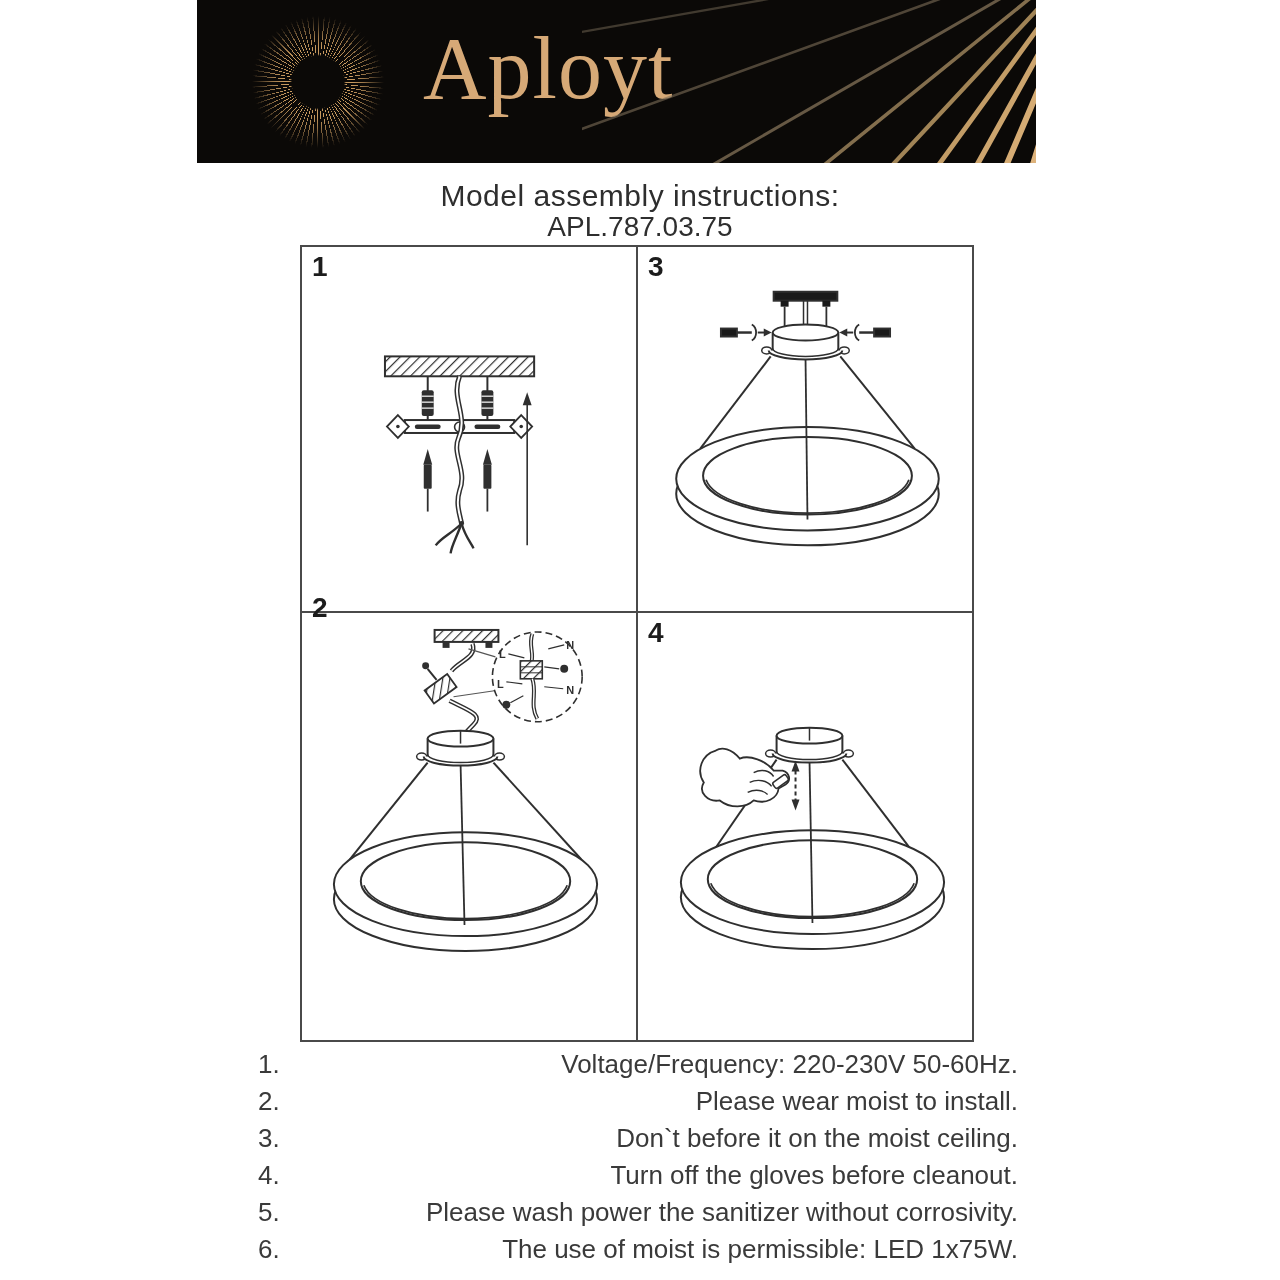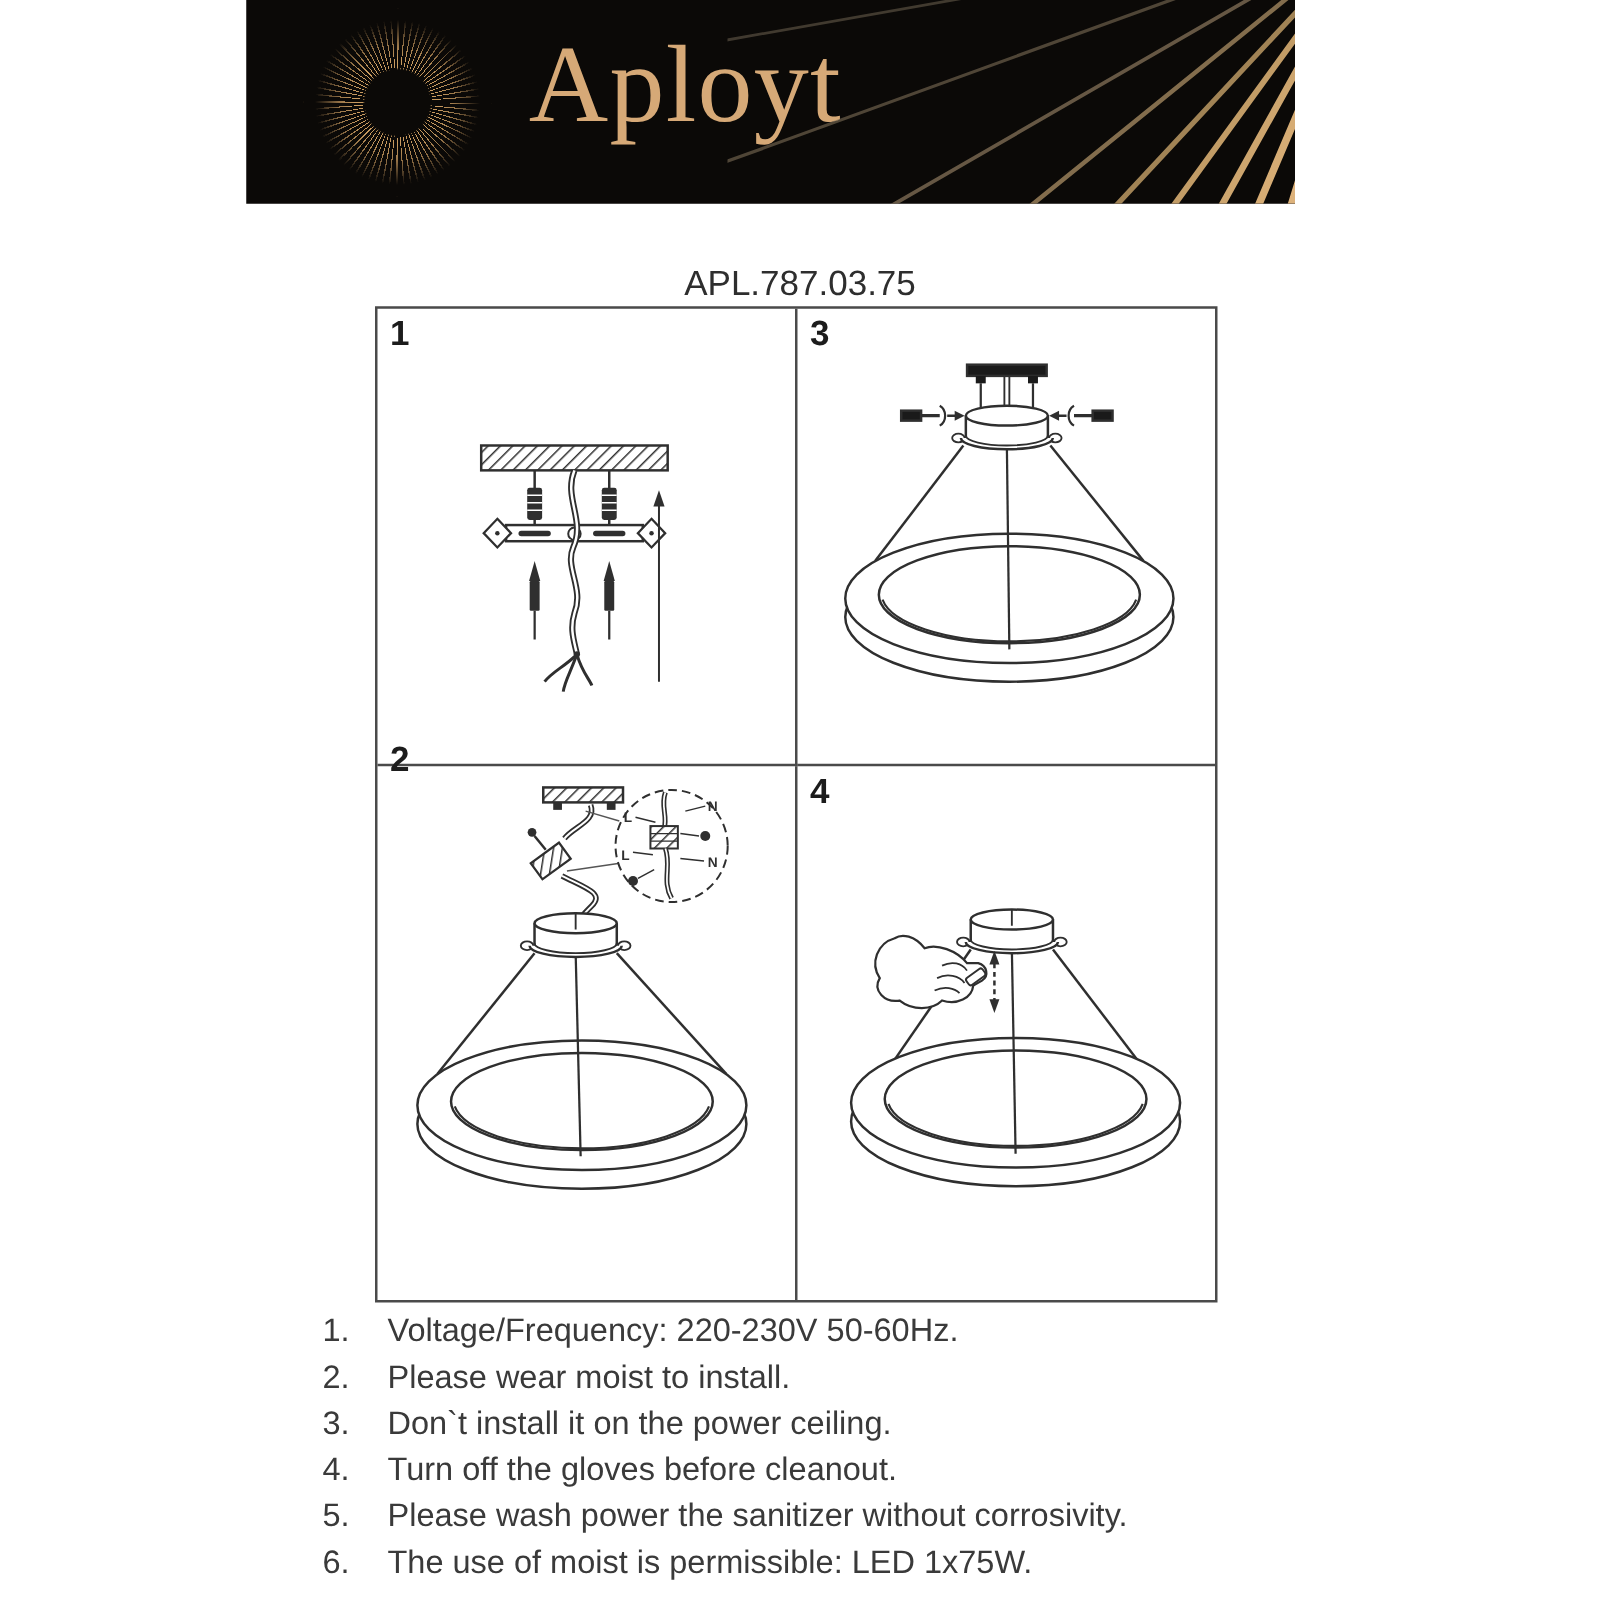--- a/index.html
+++ b/index.html
@@ -32,21 +32,21 @@
   .cell.c2{border-bottom:2px solid #4a4a4a;}
   .cell.c3{border-right:2px solid #4a4a4a;}
   .cell svg{display:block;width:100%;height:100%;}
   .pnum{position:absolute;left:10px;top:4px;font-size:28px;font-weight:bold;color:#1c1c1c;z-index:2;}
   .cell.c3 .pnum{top:-21px;}
 
   
   .instructions{position:absolute;left:258px;top:1046px;width:760px;color:#3a3a3a;}
   .li-row{display:flex;line-height:37px;font-size:26px;}
   .li-num{width:52px;flex:0 0 52px;}
-  .li-text{flex:1;}
+  .li-text{flex:1;text-align:right;}
 
   .hiddefs{position:absolute;width:0;height:0;overflow:hidden;}
 </style>
 </head>
 <body>
 
 <div class="page">
 
   <svg class="hiddefs" aria-hidden="true">
     <defs>
@@ -77,20 +77,21 @@
         <line x1="520" y1="-60" x2="355" y2="237" stroke="#cda56e" stroke-width="5.4"></line>
         <line x1="520" y1="-60" x2="399" y2="225" stroke="#d6ac74" stroke-width="6"></line>
         <line x1="520" y1="-60" x2="435" y2="217" stroke="#ddb27b" stroke-width="6.4"></line>
         <line x1="520" y1="-60" x2="464" y2="204" stroke="#e2b783" stroke-width="6.8"></line>
         <line x1="520" y1="-60" x2="488" y2="198" stroke="#e6bb88" stroke-width="7"></line>
         <line x1="520" y1="-60" x2="509" y2="190" stroke="#e9bf8d" stroke-width="7.2"></line>
       </g>
     </svg>
   </header>
 
+  <div class="title">Model assembly instructions:</div>
   <div class="model">APL.787.03.75</div>
 
   <div class="grid">
 
     <div class="cell c1">
       <span class="pnum">1</span>
       <svg viewBox="0 0 335 366">
         <g stroke="#2f2f2f" fill="none" stroke-width="2">
           <rect x="83" y="110" width="150" height="20" fill="url(#hatch)"></rect>
           <line x1="126" y1="130" x2="126" y2="174"></line>
@@ -289,21 +290,21 @@
     <div class="li-row">
       <span class="li-num">1.</span>
       <span class="li-text">Voltage/Frequency: 220-230V 50-60Hz.</span>
     </div>
     <div class="li-row">
       <span class="li-num">2.</span>
       <span class="li-text">Please wear moist to install.</span>
     </div>
     <div class="li-row">
       <span class="li-num">3.</span>
-      <span class="li-text">Don`t install it on the power ceiling.</span>
+      <span class="li-text">Don`t before it on the moist ceiling.</span>
     </div>
     <div class="li-row">
       <span class="li-num">4.</span>
       <span class="li-text">Turn off the gloves before cleanout.</span>
     </div>
     <div class="li-row">
       <span class="li-num">5.</span>
       <span class="li-text">Please wash power the sanitizer without corrosivity.</span>
     </div>
     <div class="li-row">

